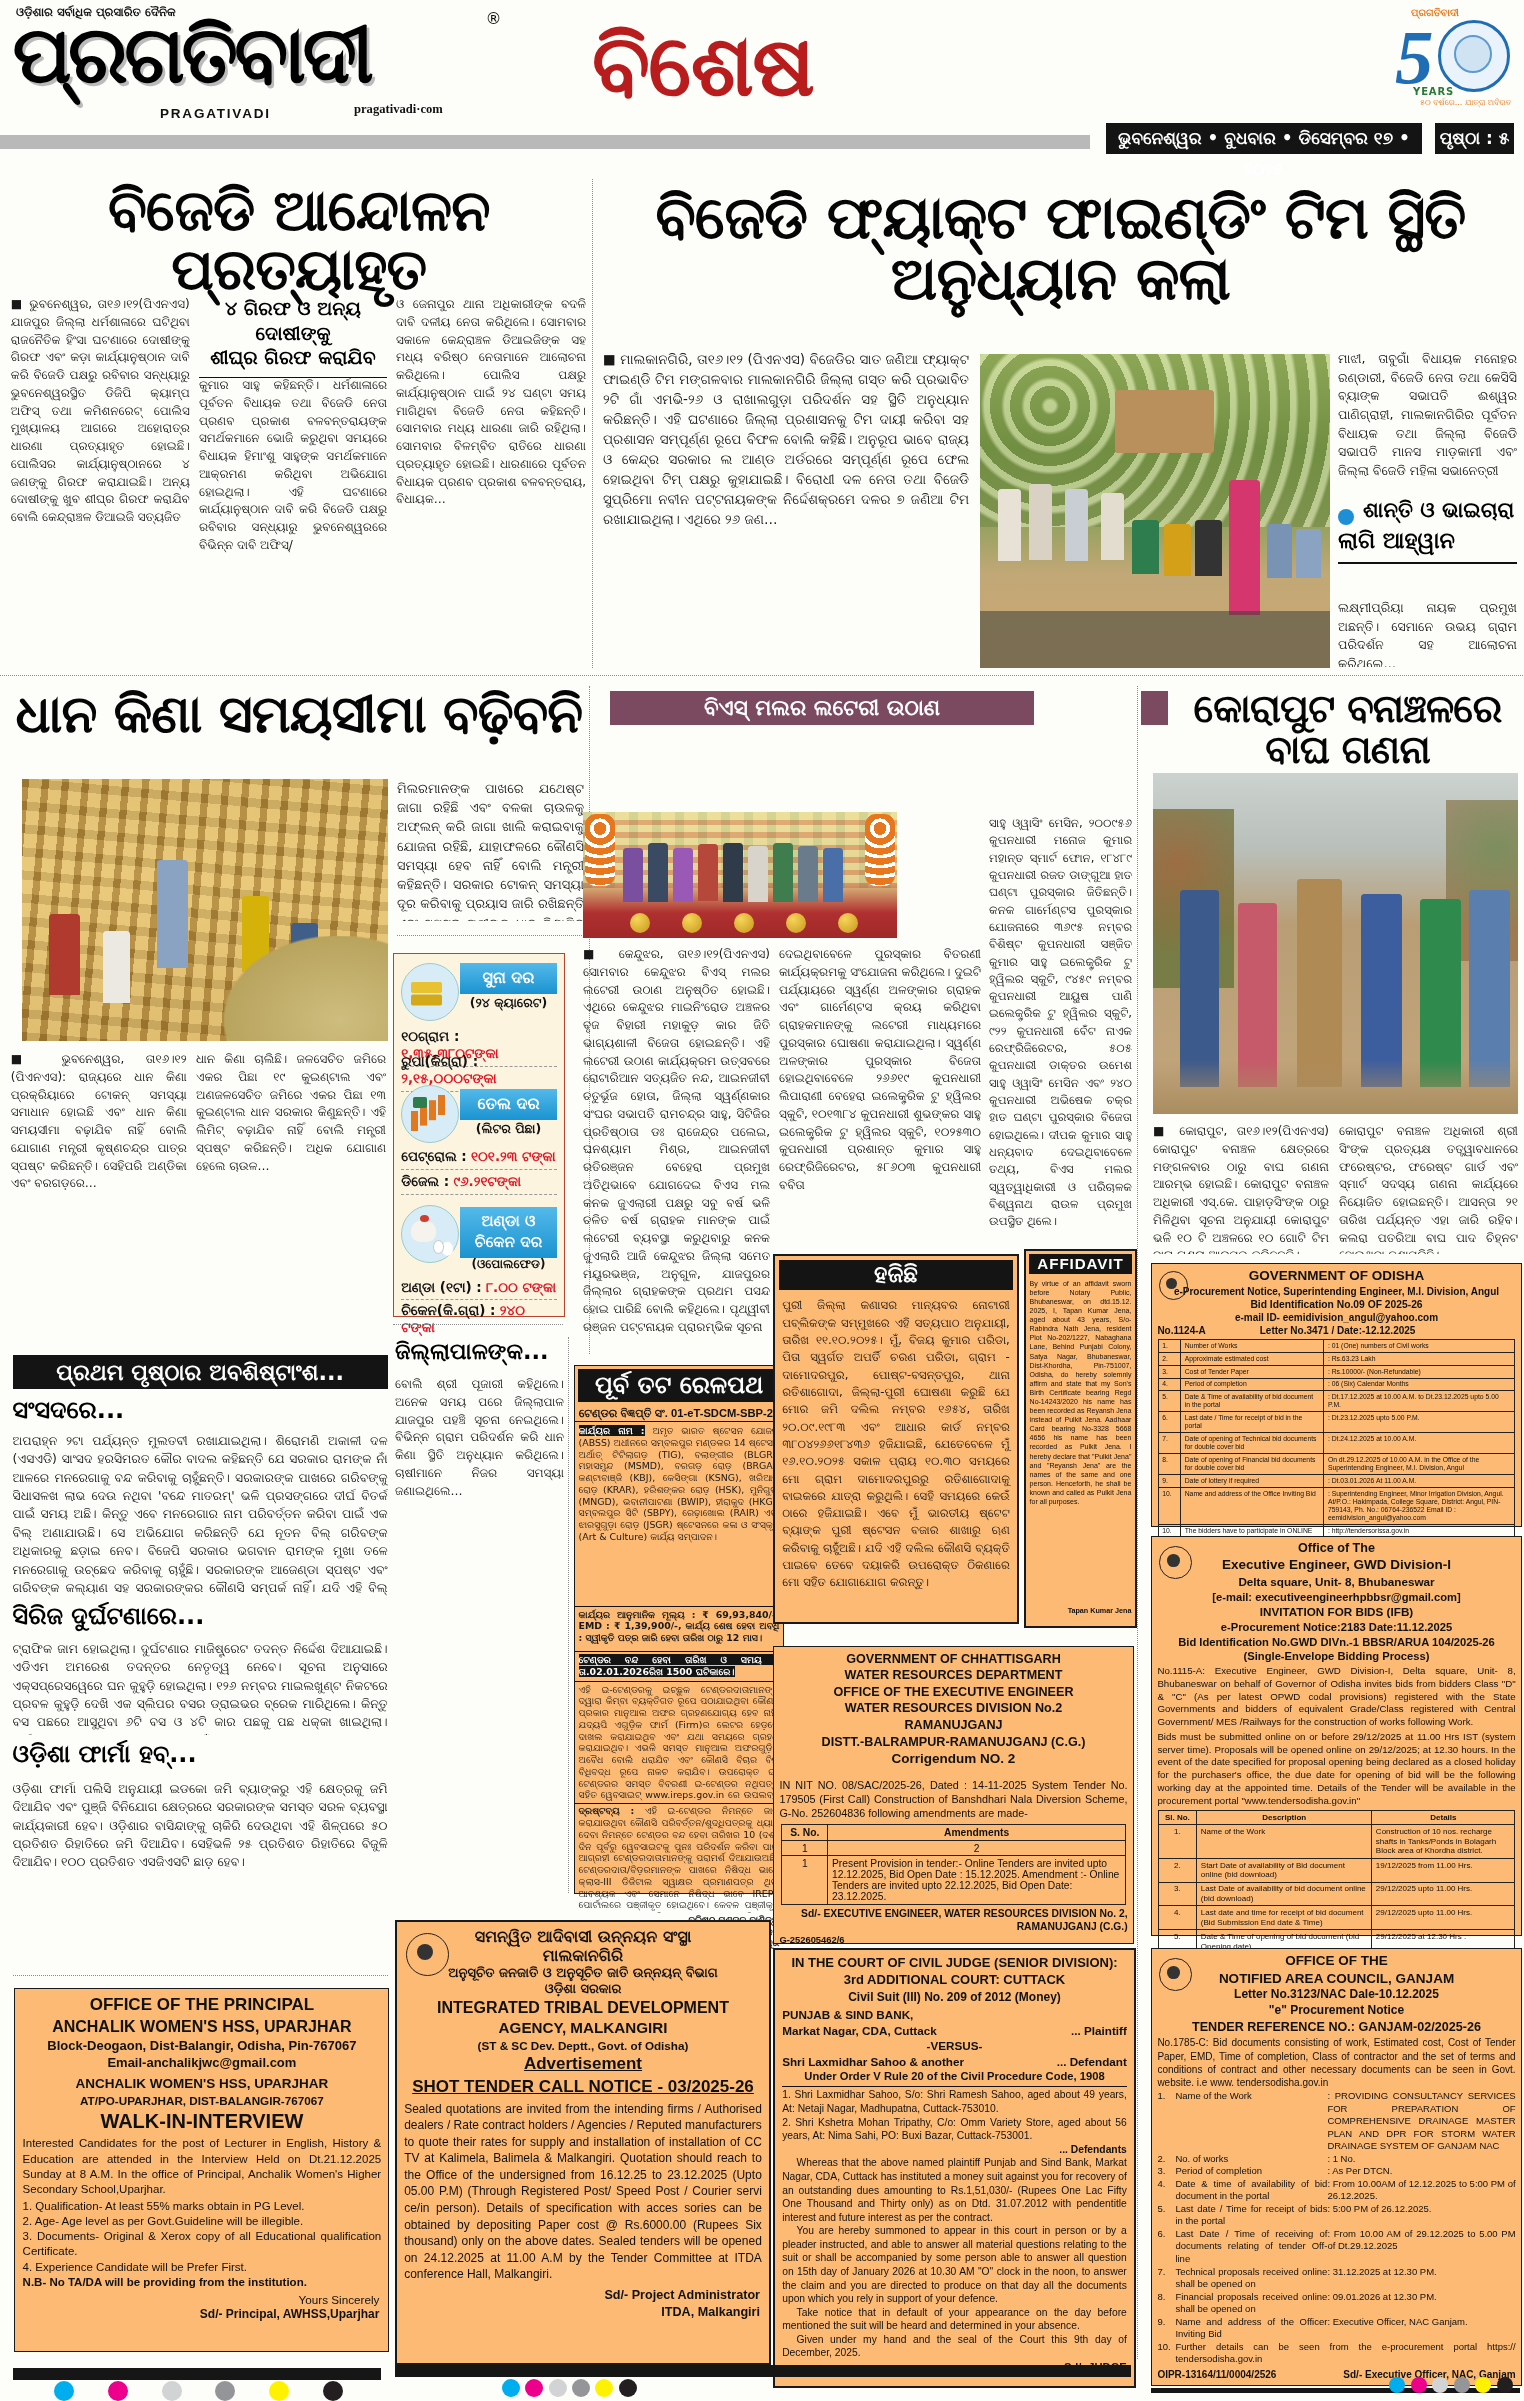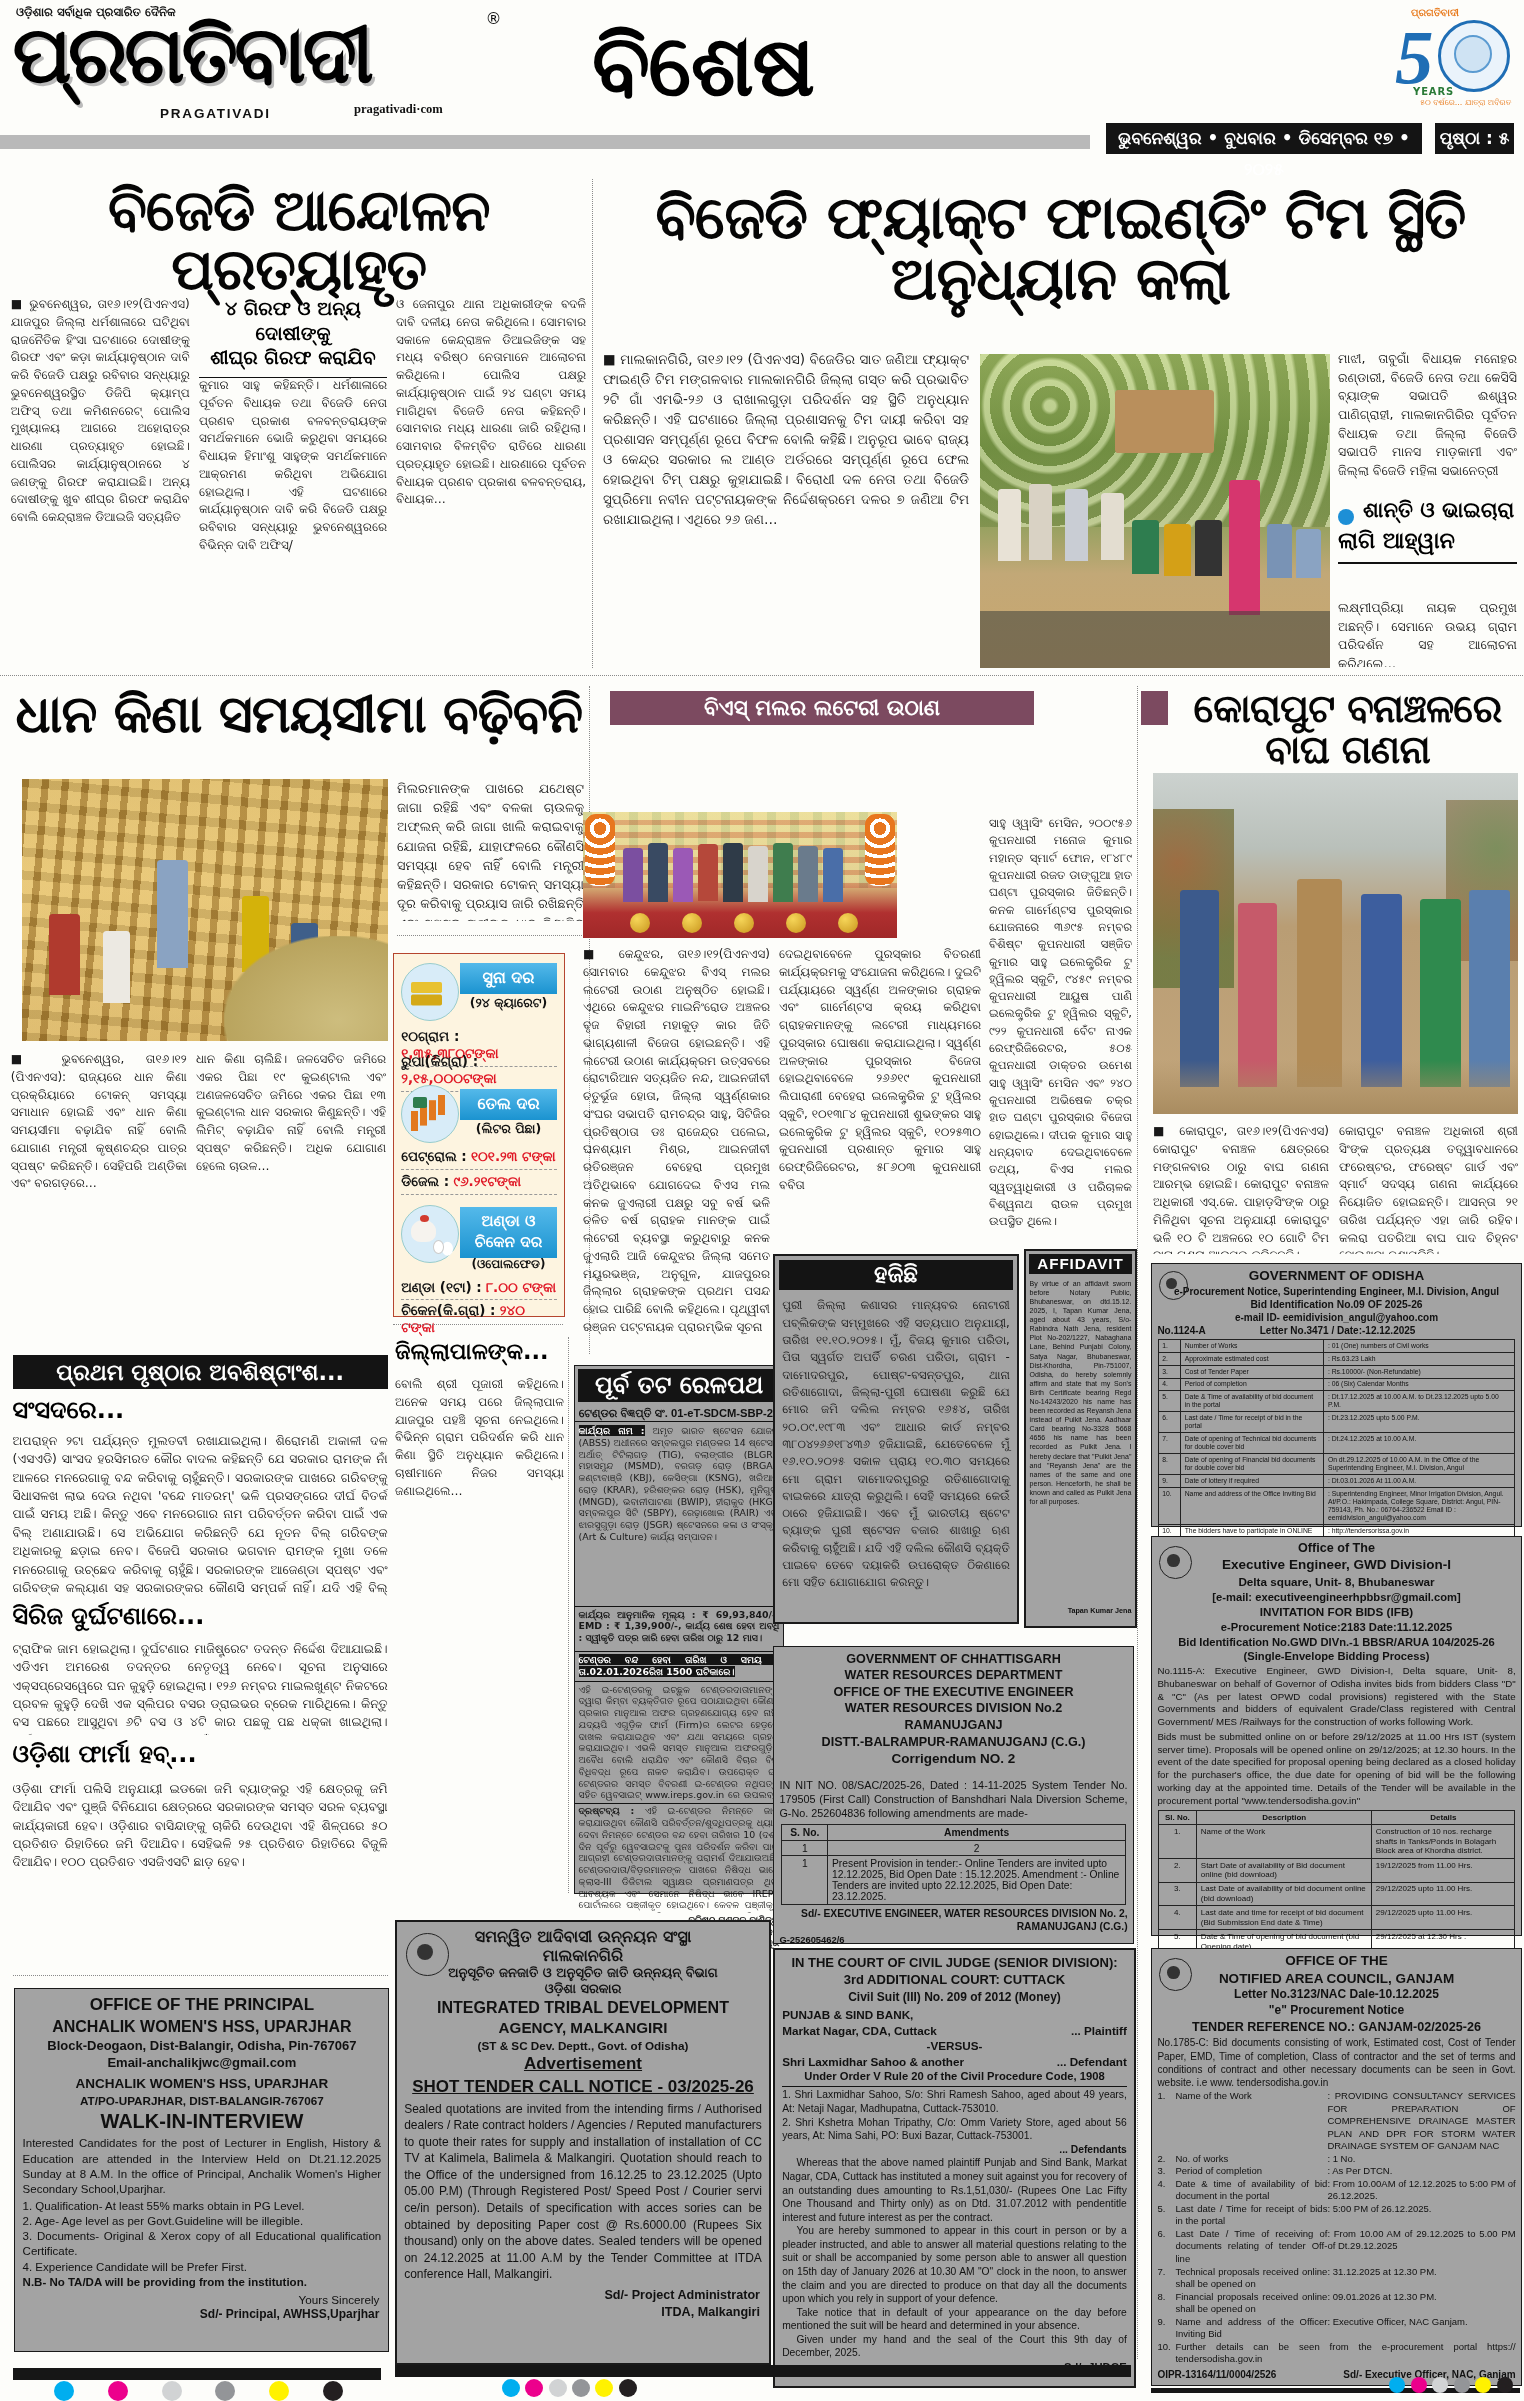--- a/index.html
+++ b/index.html
@@ -5,21 +5,21 @@
   html,body{margin:0;padding:0;background:#e8e8e4;}
   #paper{position:relative;width:1525px;height:2401px;background:#fdfdfa;margin:0 auto;
          font-family:"DejaVu Sans",sans-serif;color:#111;overflow:hidden;}
   .abs{position:absolute;}
   .odia-body{font-size:12px;line-height:1.48;text-align:justify;color:#181818;overflow:hidden;}
   .en-body{font-family:"Liberation Sans",sans-serif;font-size:11.7px;line-height:1.32;text-align:justify;color:#111;}
   .headline{font-weight:bold;color:#050505;letter-spacing:-0.9px;line-height:1.04;}
   .subhead{font-weight:bold;color:#000;}
   .dotv{border-left:1.8px dotted #8a8a8a;width:0;}
   .doth{border-top:1.8px dotted #8a8a8a;height:0;}
-  .box{border:1.8px solid #1a1a1a;background:#a3a3a3;}
+  .box{border:1.8px solid #1a1a1a;background:#fdba74;}
   .inv{background:#141414;color:#fff;}
   .kicker{background:#7c4a60;color:#fff;font-weight:bold;text-align:center;}
   .photo{position:absolute;overflow:hidden;}
   .fig{position:absolute;border-radius:3.6px 3.6px 0 0;}
   table{border-collapse:collapse;width:100%;}
   td,th{border:0.9px solid #222;padding:1.8px 3.6px;vertical-align:top;font-family:"Liberation Sans",sans-serif;}
   .tiny{font-size:9.4px;line-height:1.25;}
   .c{text-align:center;}
   .b{font-weight:bold;}
   .red{color:#e01826;}
@@ -30,21 +30,21 @@
 
 <div id="paper">
 
   <div class="abs" style="left:16px;top:5.4px;font-size:11.7px;font-weight:bold;">ଓଡ଼ିଶାର ସର୍ବାଧିକ ପ୍ରସାରିତ ଦୈନିକ</div>
   <div class="abs" style="left:12.6px;top:9px;width:489px;height:99px;">
     <span style="font-size:79px;font-weight:bold;color:#000;letter-spacing:-3.6px;text-shadow:2.7px 2.7px 0 #bbb;">ପ୍ରଗତିବାଦୀ</span>
     <span class="abs" style="right:0;top:0;font-size:16px;">®</span>
   </div>
   <div class="abs" style="left:160px;top:106px;font-size:13.5px;font-weight:bold;letter-spacing:1.8px;font-family:'Liberation Sans',sans-serif;">PRAGATIVADI</div>
   <div class="abs" style="left:354px;top:102px;font-size:12.6px;font-weight:bold;font-family:Liberation Serif, serif;">pragativadi·com</div>
-  <div class="abs" style="left:592px;top:16px;font-size:85px;font-weight:bold;color:#000000;letter-spacing:-1.8px;">ବିଶେଷ</div>
+  <div class="abs" style="left:592px;top:16px;font-size:85px;font-weight:bold;color:#b91c1c;letter-spacing:-1.8px;">ବିଶେଷ</div>
 
   <div class="abs" style="left:1395px;top:7.2px;width:126px;height:108px;">
     <div class="abs" style="left:16px;top:0;font-size:10px;color:#e87b1e;font-weight:bold;">ପ୍ରଗତିବାଦୀ</div>
     <div class="abs" style="left:0;top:5.4px;font-size:77px;font-weight:bold;color:#1f6eb5;font-family:'Liberation Serif',serif;font-style:italic;">5</div>
     <div class="abs circ" style="left:43px;top:12.6px;width:66px;height:66px;border:3.6px solid #1f6eb5;background:#eaf3fb;">
       <div class="circ" style="left:12.6px;top:12.6px;width:34px;height:34px;border:2.7px solid #5b9bd1;background:#cfe3f3;"></div>
     </div>
     <div class="abs" style="left:18px;top:79px;font-size:10px;font-weight:bold;color:#2a7a37;letter-spacing:0.9px;">YEARS</div>
     <div class="abs" style="left:25px;top:91px;font-size:8px;color:#e87b1e;white-space:nowrap;">୫୦ ବର୍ଷରେ... ଯାତ୍ରା ଅବିରତ</div>
   </div>

